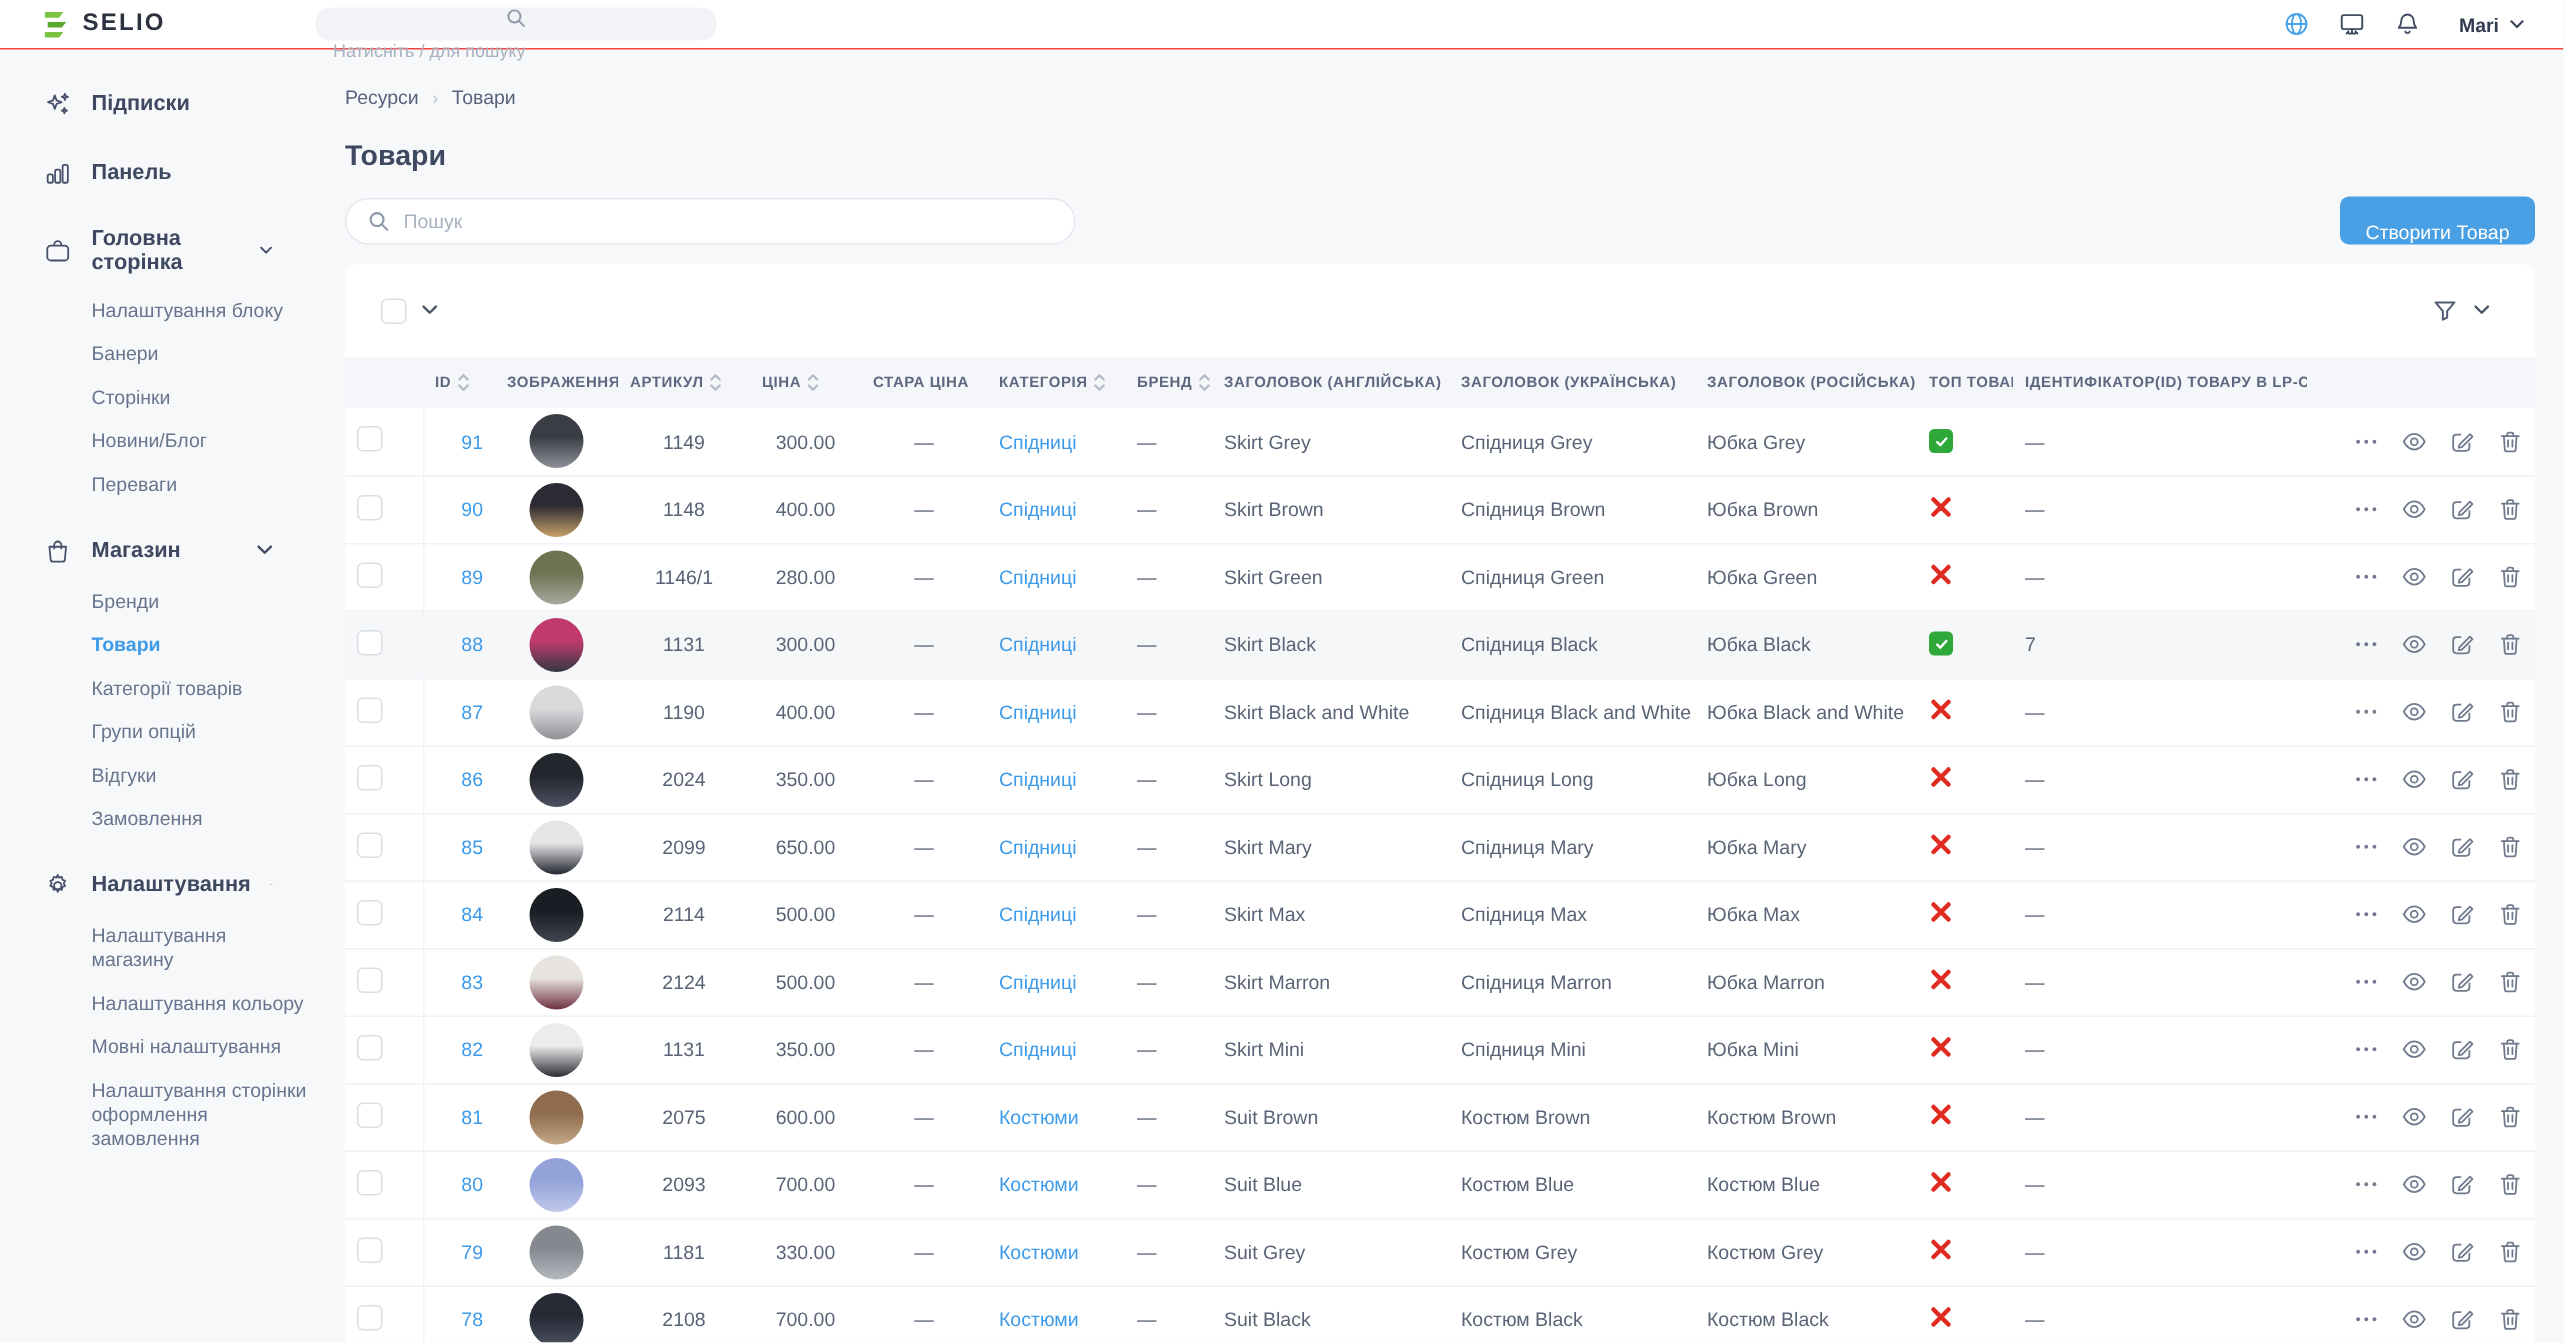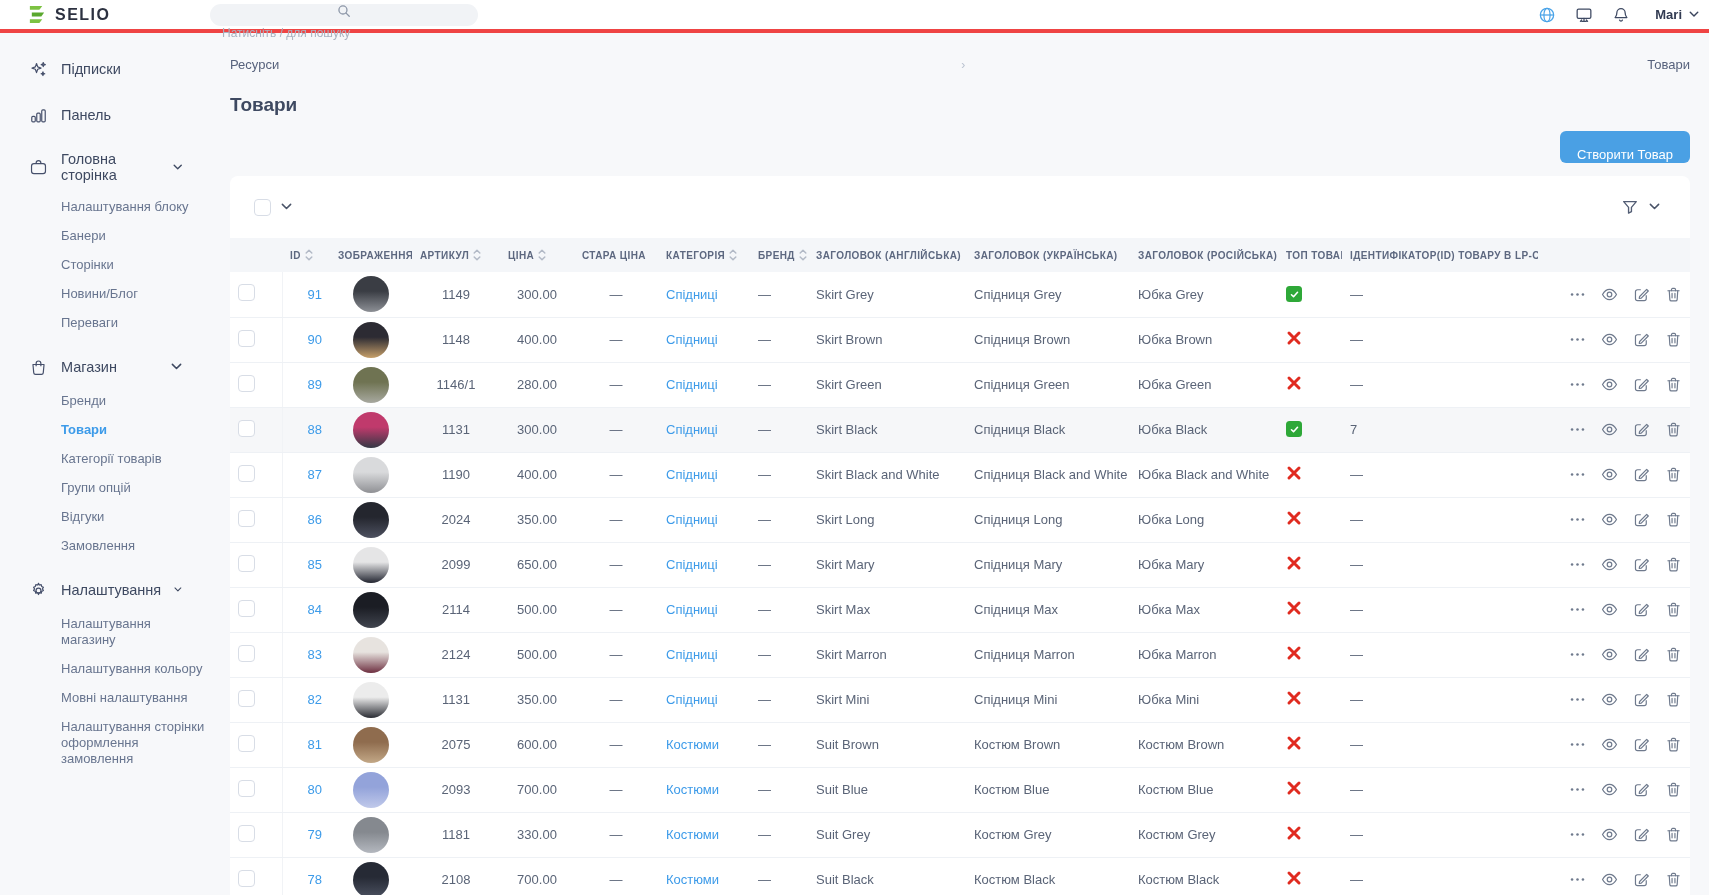--- a/index.html
+++ b/index.html
@@ -1,21 +1,21 @@
 <!DOCTYPE html>
 <html><head>
 <meta charset="utf-8">
 <style>
   * { margin:0; padding:0; box-sizing:border-box; }
   html,body { width:1709px; height:895px; overflow:hidden; background:#f7f8fa;
               font-family:"Liberation Sans", sans-serif; color:#4a5468; }
 
   
   .topbar { height:33px; background:#ffffff; display:flex; align-items:center;
-            padding:0 10px 0 28px; border-bottom:4px solid #ef4444; }
+            padding:0 26px 0 28px; border-bottom:1px solid #ef4444; }
   .logo { display:flex; align-items:center; gap:8px; width:182px; }
   .logo-mark { width:19px; height:19px; display:block; }
   .logo-text { font-size:16px; font-weight:bold; letter-spacing:1.5px; color:#2c3140; }
   .top-search { display:flex; align-items:center; gap:8px; background:#f1f3f6;
                 border-radius:12px; height:22px; width:268px; padding:0 12px;flex-direction:column; }
   .top-search input { border:none; outline:none; background:transparent; font-size:12px;
                       color:#4a5468; width:100%; font-family:inherit; }
   .top-search input::placeholder { color:#a9b2c0; }
   .top-right { margin-left:auto; display:flex; align-items:center; gap:19px;justify-content:flex-end; }
   .top-ic { width:18px; height:18px; display:flex; align-items:center; justify-content:center; cursor:pointer; }
@@ -26,30 +26,30 @@
   
   .shell { display:flex; height:862px; }
 
   
   .sidebar { width:210px; flex:0 0 210px; padding:26px 0 0 28px; overflow:hidden; }
   .side-group { margin-bottom:26px; }
   .side-head { display:flex; align-items:center; gap:13px; cursor:pointer; padding-right:28px; }
   .side-ico { width:20px; height:20px; flex:0 0 20px; display:flex; align-items:center;
               justify-content:center; color:#46506b; }
   .side-ico svg { width:19px; height:19px; }
-  .side-label { font-size:14.5px; color:#3e4961; flex:1 1 auto; }
+  .side-label { font-size:14.5px; color:#3e4961; flex:1 1 auto;font-weight:bold; }
   .side-chev { width:11px; display:flex; color:#3e4961; }
   .side-chev.hidden { visibility:hidden; }
   .side-subs { margin:16px 6px 0 33px; width:146px; }
   .side-sub { font-size:13px; color:#68758f; line-height:16px; margin-bottom:13px; cursor:pointer; }
   .side-sub.active { color:#3d9be9; font-weight:bold; }
 
   
   .main { flex:1 1 auto; padding:0 19px 0 20px; display:flex; flex-direction:column; }
-  .breadcrumb { margin-top:24px; font-size:13px; display:flex; align-items:center; gap:9px;justify-content:space-between; }
+  .breadcrumb { margin-top:24px; font-size:13px; display:flex; align-items:center; gap:9px; }
   .bc-item { color:#57627c; cursor:pointer; }
   .bc-sep { color:#b9c1cf; font-size:12px; }
   .page-title { margin-top:22px; font-size:19px; font-weight:bold; color:#3e4961; }
   .controls { margin-top:15px; display:flex; align-items:center; }
   .content-search { display:flex; align-items:center; gap:9px; background:#fff;
                     border:1px solid #e4e8ef; border-radius:16px; height:31px; width:487px;
                     padding:0 14px; }
   .content-search input { border:none; outline:none; font-size:13px; color:#4a5468;
                           width:100%; font-family:inherit; background:transparent; }
   .content-search input::placeholder { color:#a9b2c0; }
@@ -277,20 +277,29 @@
 </div>
 
   <div class="main">
     <div class="breadcrumb">
       <span class="bc-item">Ресурси</span>
       <span class="bc-sep">›</span>
       <span class="bc-item">Товари</span>
     </div>
     <div class="page-title">Товари</div>
     <div class="controls">
+      <div class="content-search">
+        <span style="width:15px;height:15px;display:flex;color:#8d97a8;">
+            <svg viewBox="0 0 16 16" fill="none" stroke="currentColor" stroke-width="1.5" stroke-linecap="round">
+              <circle cx="6.8" cy="6.8" r="4.6"></circle>
+              <path d="M10.4 10.4 L14 14"></path>
+            </svg>
+          </span>
+        <input placeholder="Пошук" style="">
+      </div>
       <button class="btn-create">Створити Товар</button>
     </div>
 
     <div class="card">
       <div class="bulkbar">
         <span class="cbx"></span>
         <span class="bulk-chev">
             <svg viewBox="0 0 12 8" fill="none" stroke="currentColor" stroke-width="1.7" stroke-linecap="round" stroke-linejoin="round">
               <path d="M1.5 1.5 L6 6 L10.5 1.5"></path>
             </svg>

